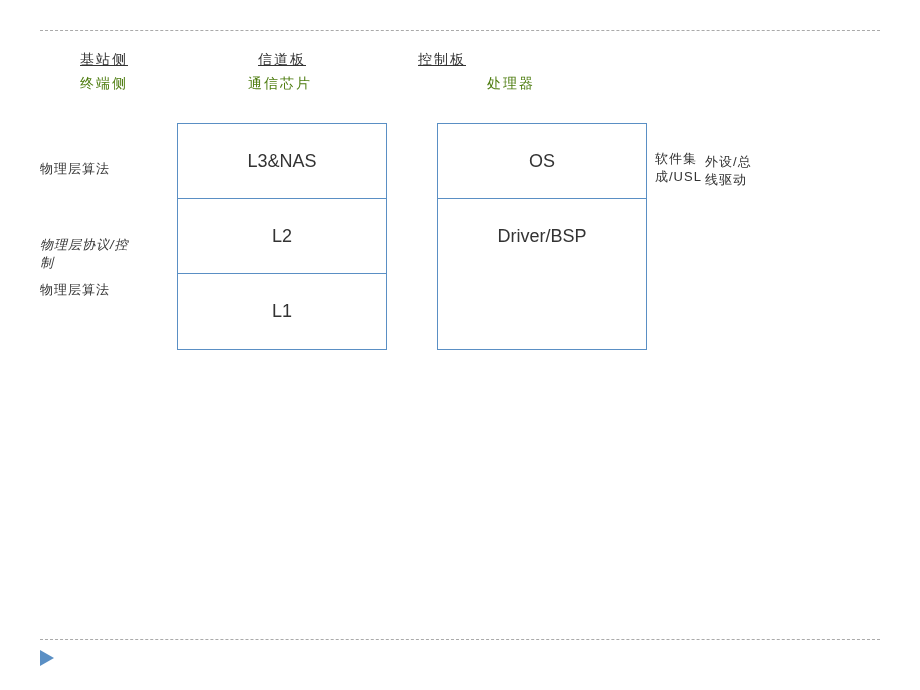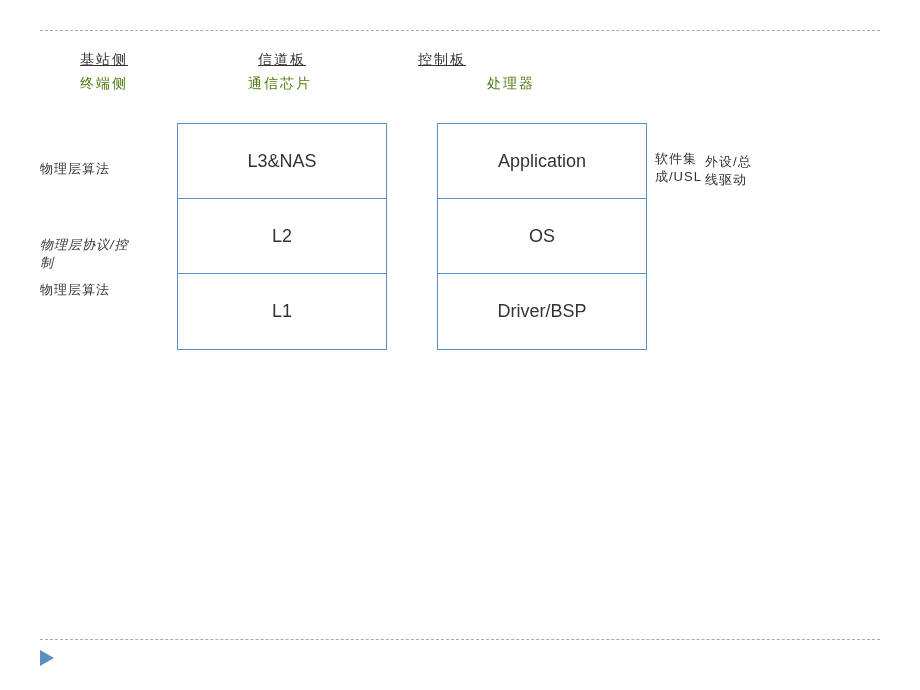--- a/index.html
+++ b/index.html
@@ -242,23 +242,20 @@
         <div class="stack-cell">
           <span>L2</span>
         </div>
         <div class="stack-cell">
           <span>L1</span>
         </div>
       </div>
 
       <div class="stack-box">
         <div class="stack-cell">
-          <span>Application</span>
-        </div>
-        <div class="stack-cell">
           <span>OS</span>
         </div>
         <div class="stack-cell">
           <span>Driver/BSP</span>
         </div>
       </div>
 
     </div>
 
     <div class="right-labels">

